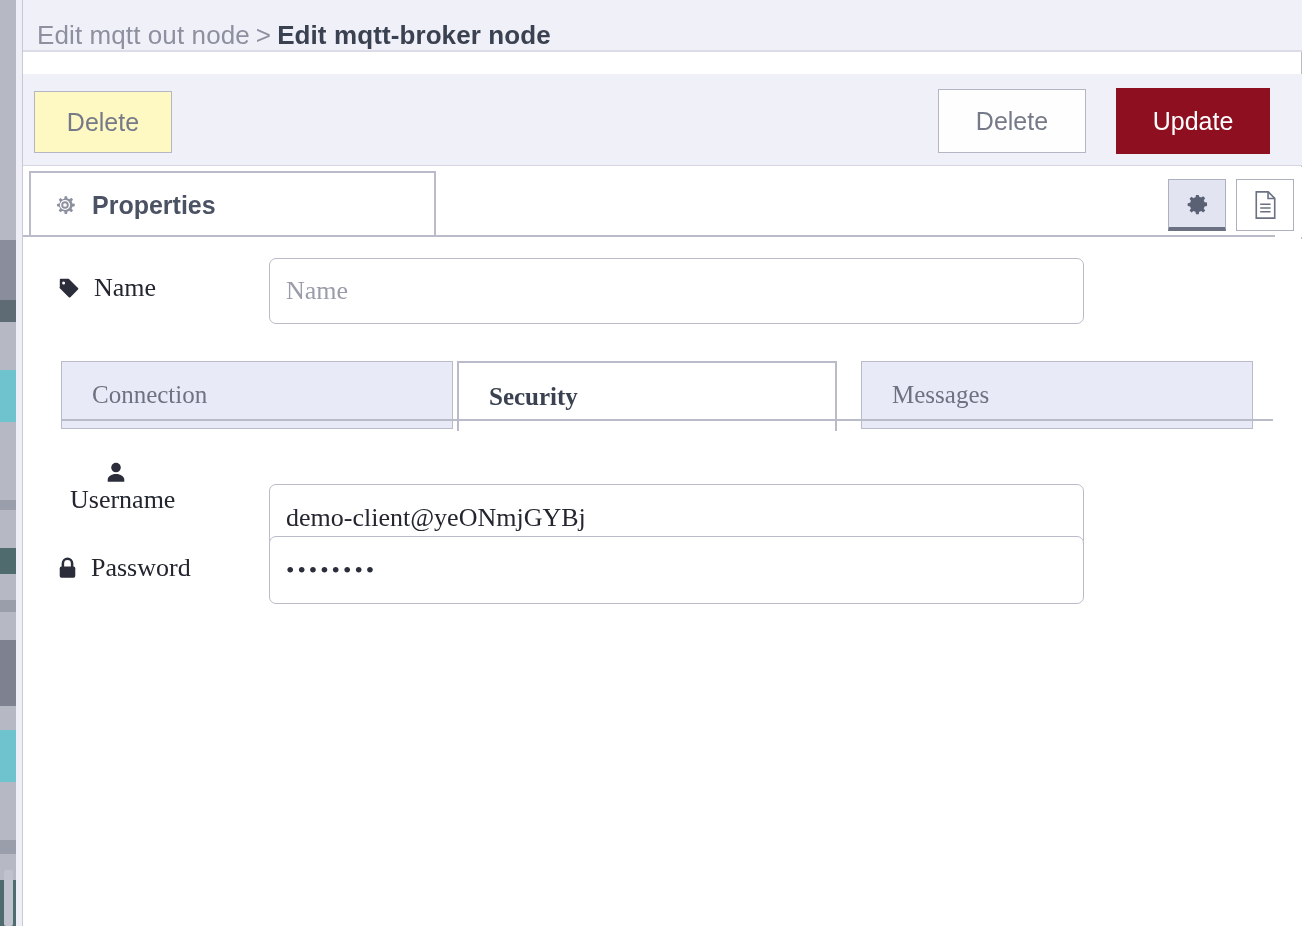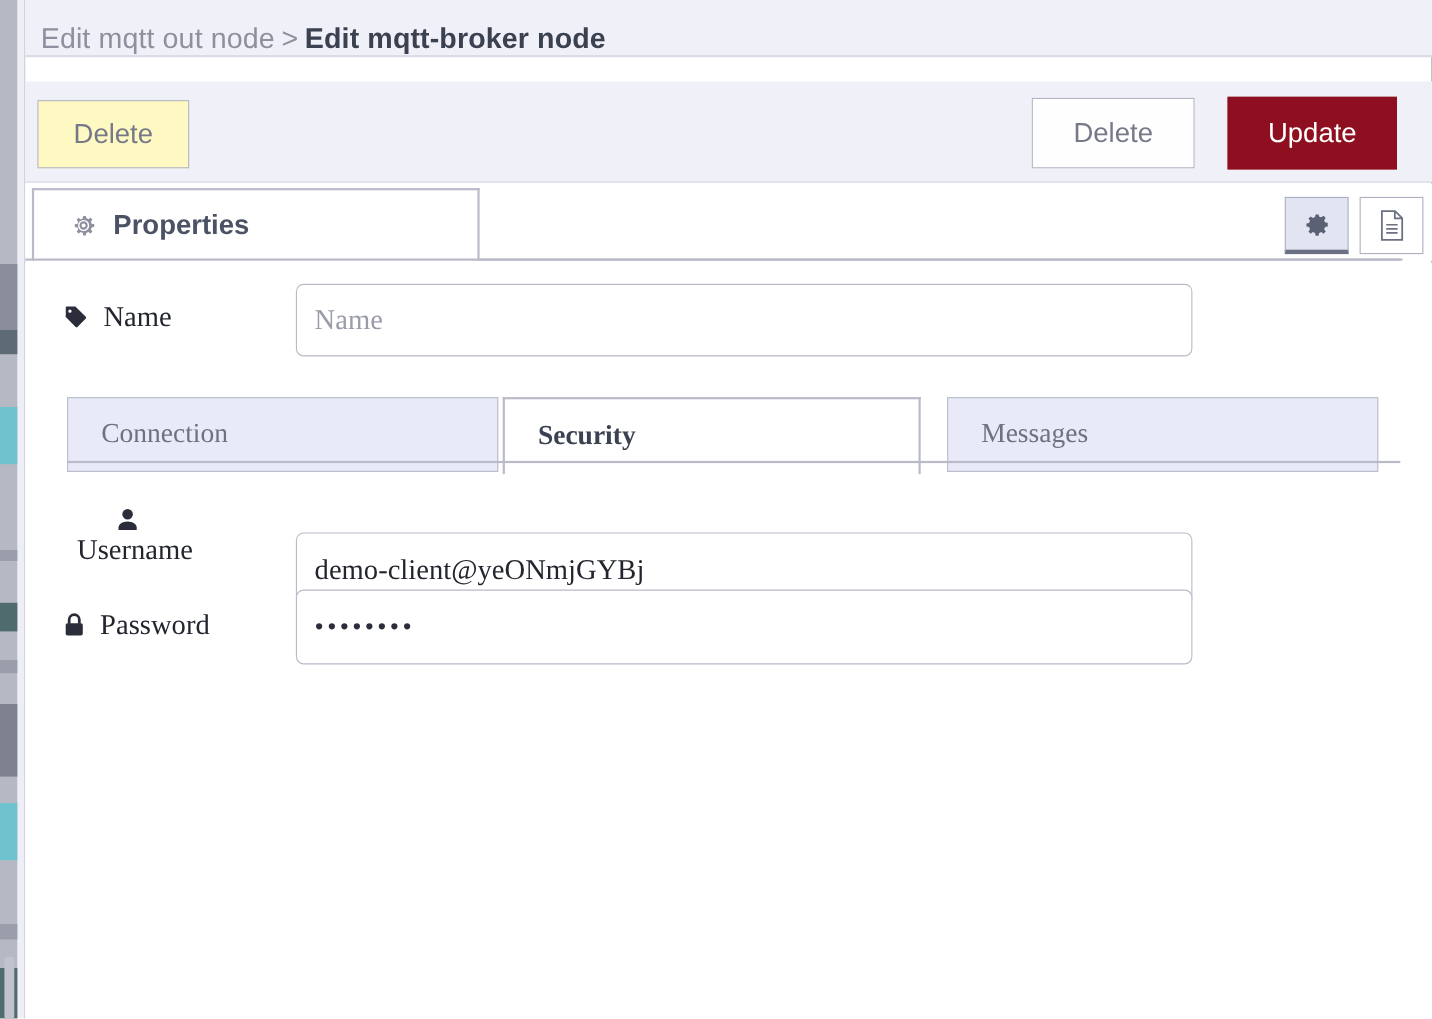--- a/index.html
+++ b/index.html
@@ -127,21 +127,21 @@
   }
   .tab-properties {
     position: absolute;
     left: 6px; top: 4px;
     width: 407px; height: 66px;
     background: #ffffff;
     border: 2px solid #b9bbc9;
     border-bottom: none;
     display: flex;
     align-items: center;
-    padding-left: 32px;
+    padding-left: 21px;
     cursor: pointer;
   }
   .tab-properties .lbl {
     font-size: 25px;
     font-weight: bold;
     color: #4a5263;
     margin-left: 14px;
   }
   .tab-rest {
     position: absolute;

